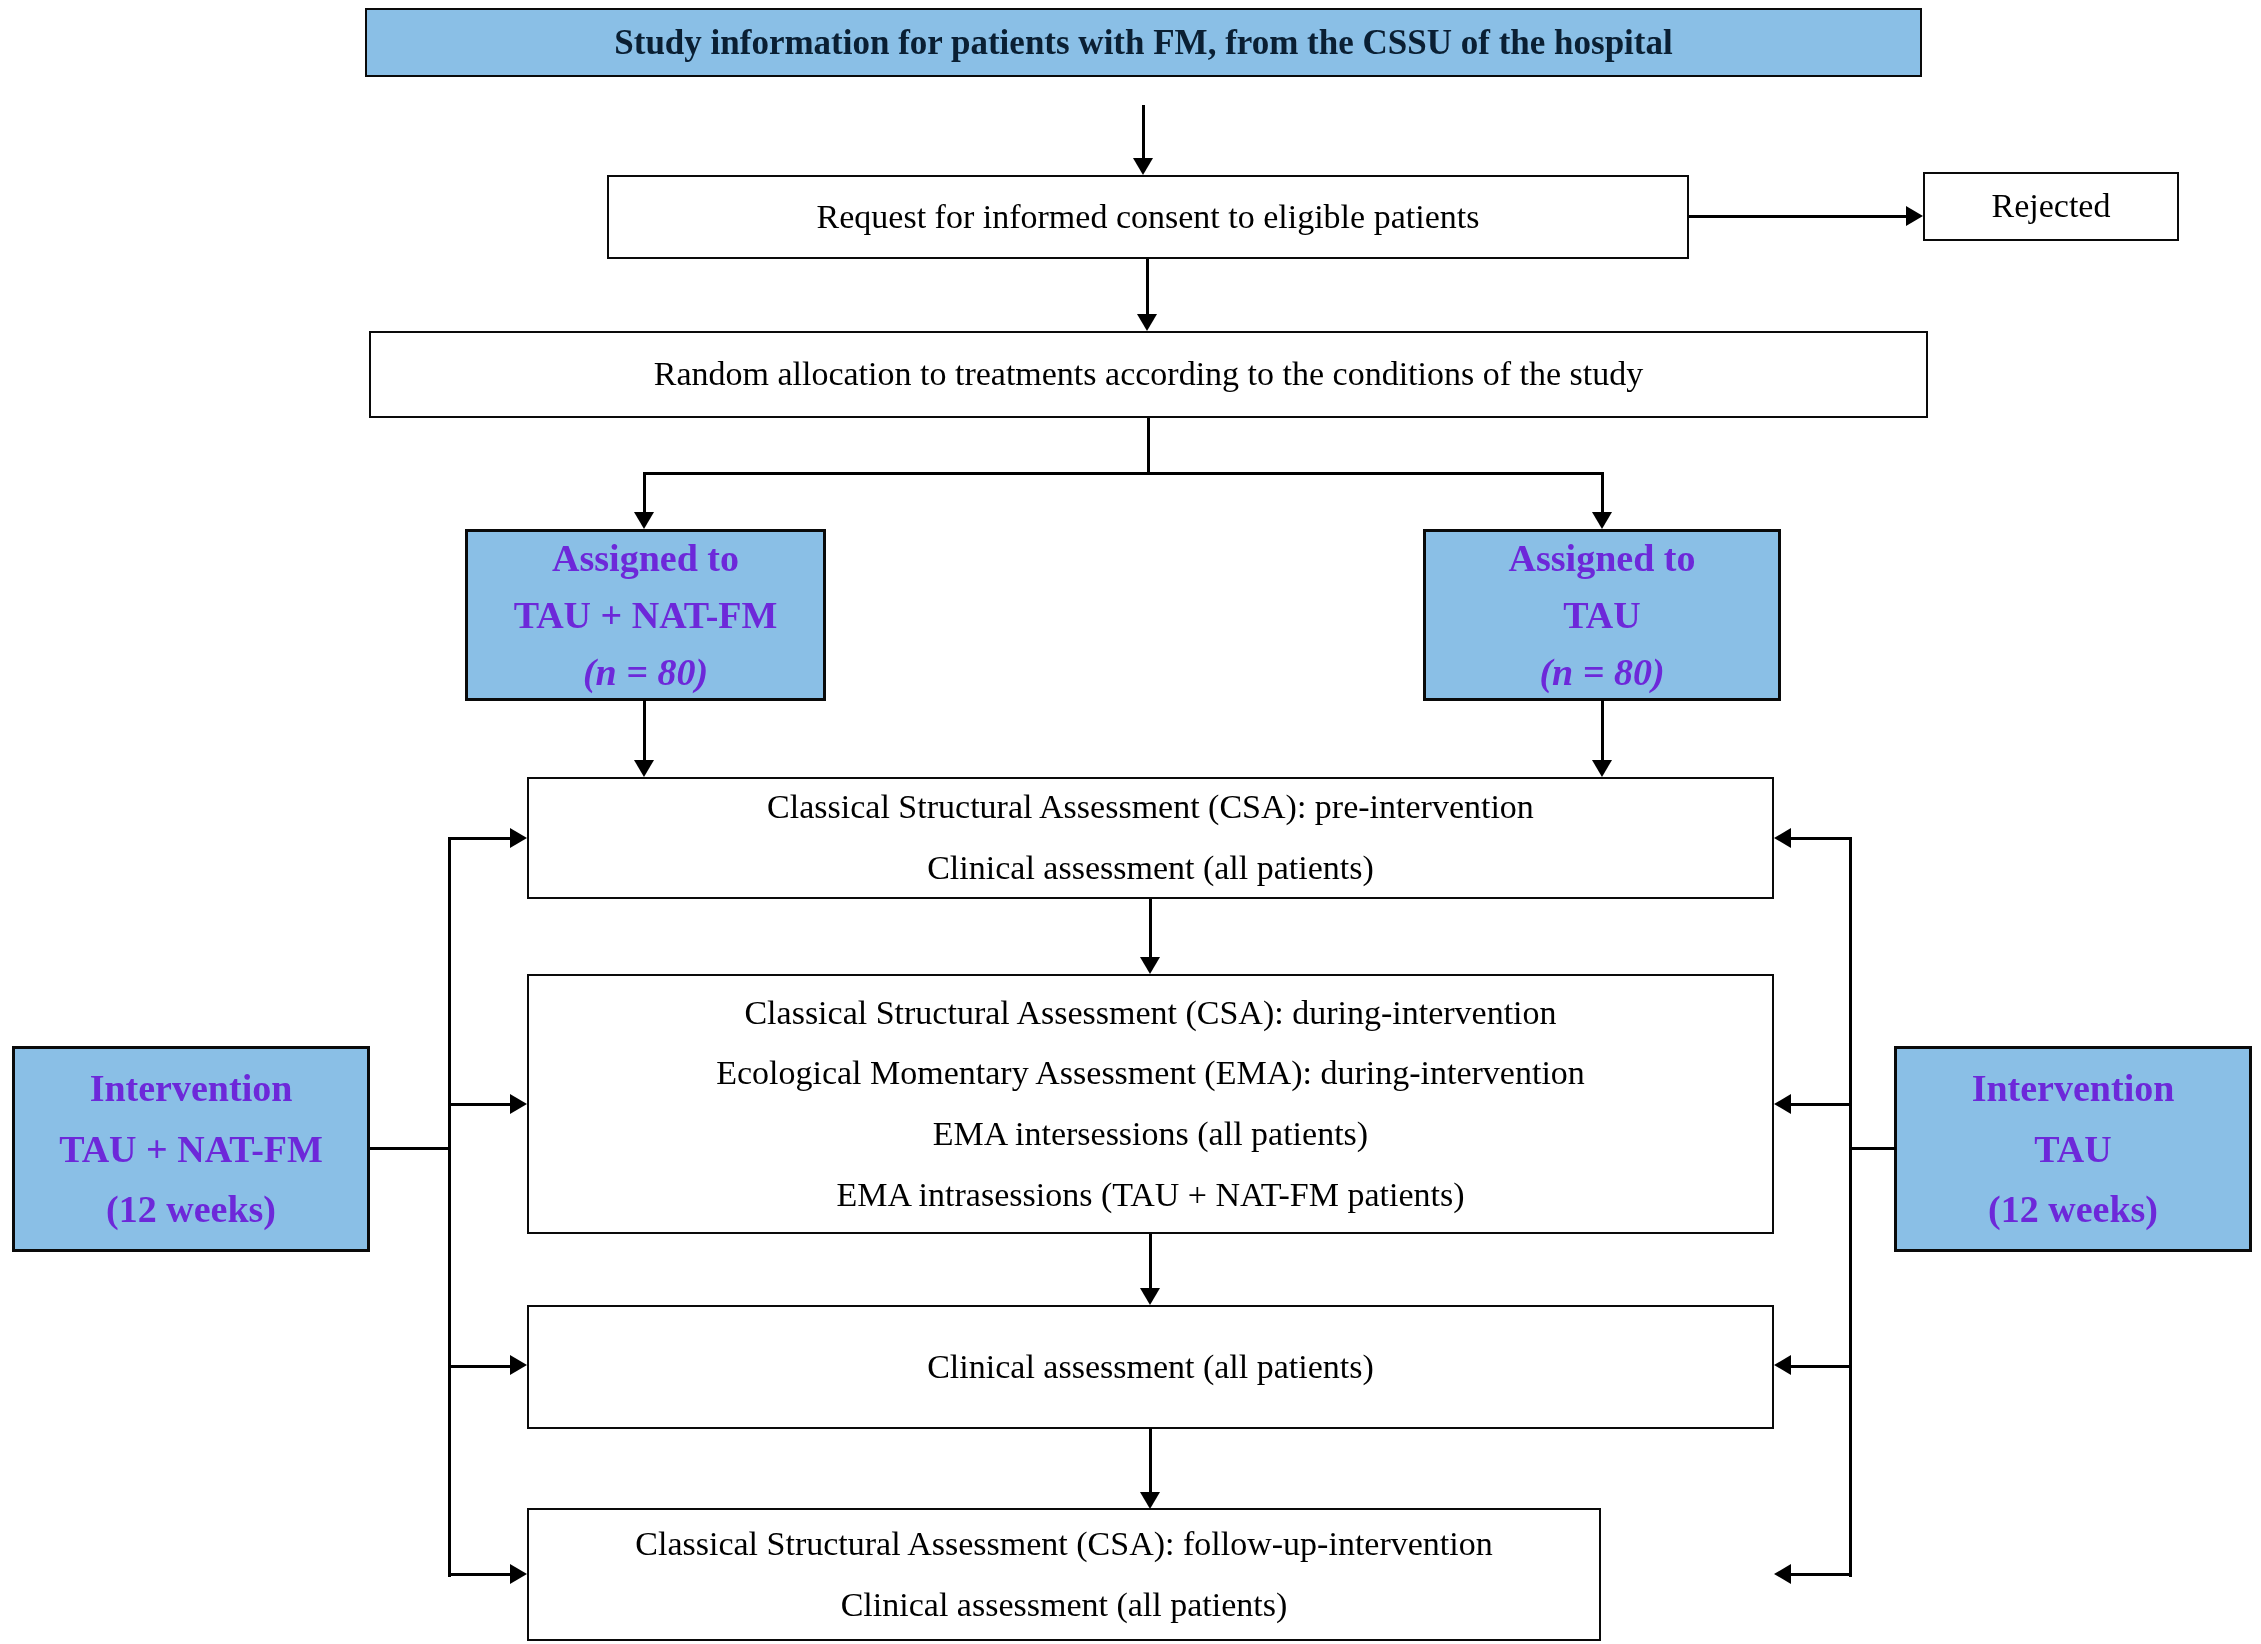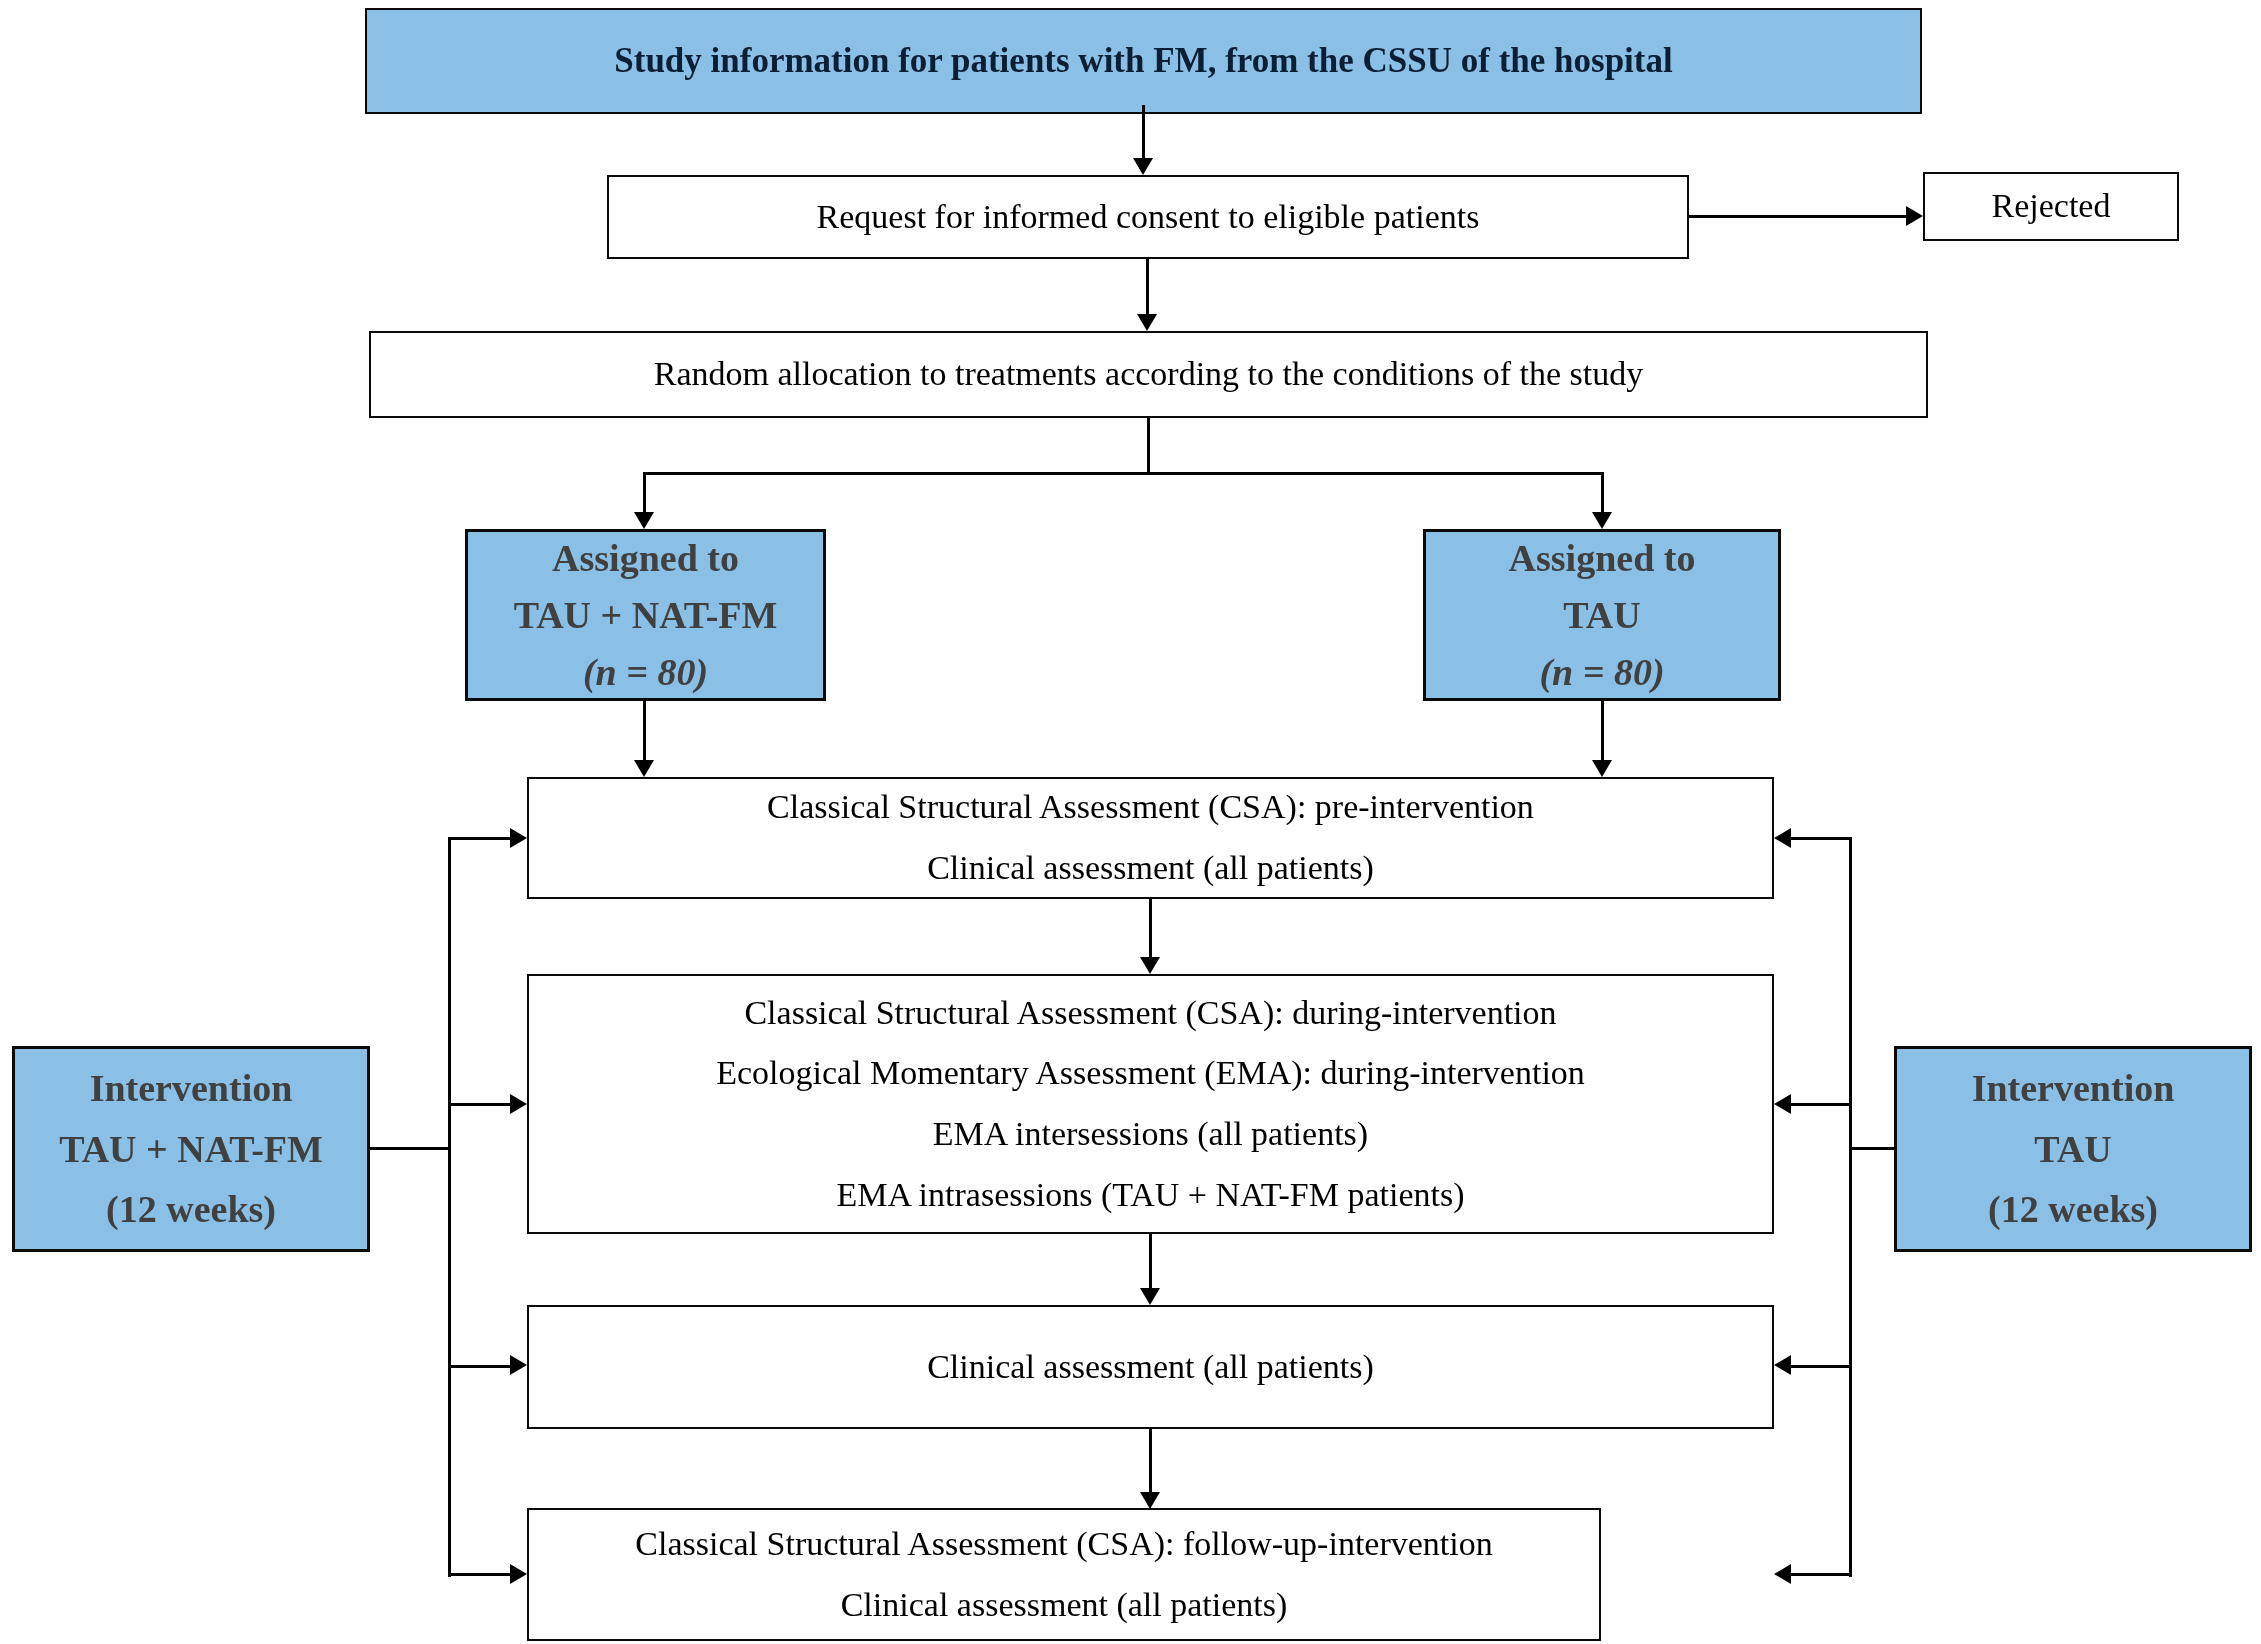--- a/index.html
+++ b/index.html
@@ -28,21 +28,21 @@
     color: #000000;
   }
   .white-box {
     font-size: 34px;
     line-height: 1.78;
     color: #000000;
   }
   .blue-box {
     background: #8abfe6;
     border-width: 3.5px;
-    color: #404040;
+    color: #6d28d9;
     font-weight: 700;
     font-size: 38px;
     line-height: 1.5;
   }
   .title-box {
     background: #8abfe6;
     border-width: 2.8px;
     color: #0a1f33;
     font-weight: 700;
     font-size: 35px;
@@ -75,21 +75,21 @@
     border-top: 10.5px solid transparent;
     border-bottom: 10.5px solid transparent;
     border-right: 17px solid #000000;
   }
 </style>
 </head>
 <body>
 
 <div class="stage">
 
-  <div class="box title-box" style="left:365px; top:8.4px; width:1557px; height:106px;">
+  <div class="box title-box" style="left:365px; top:8.4px; width:1557px; height:69px;">
     <div>Study information for patients with FM, from the CSSU of the hospital</div>
   </div>
 
   <div class="box white-box" style="left:607px; top:175px; width:1082px; height:84px;">
     <div>Request for informed consent to eligible patients</div>
   </div>
 
   <div class="box white-box" style="left:1923px; top:172px; width:256px; height:69px;">
     <div>Rejected</div>
   </div>

